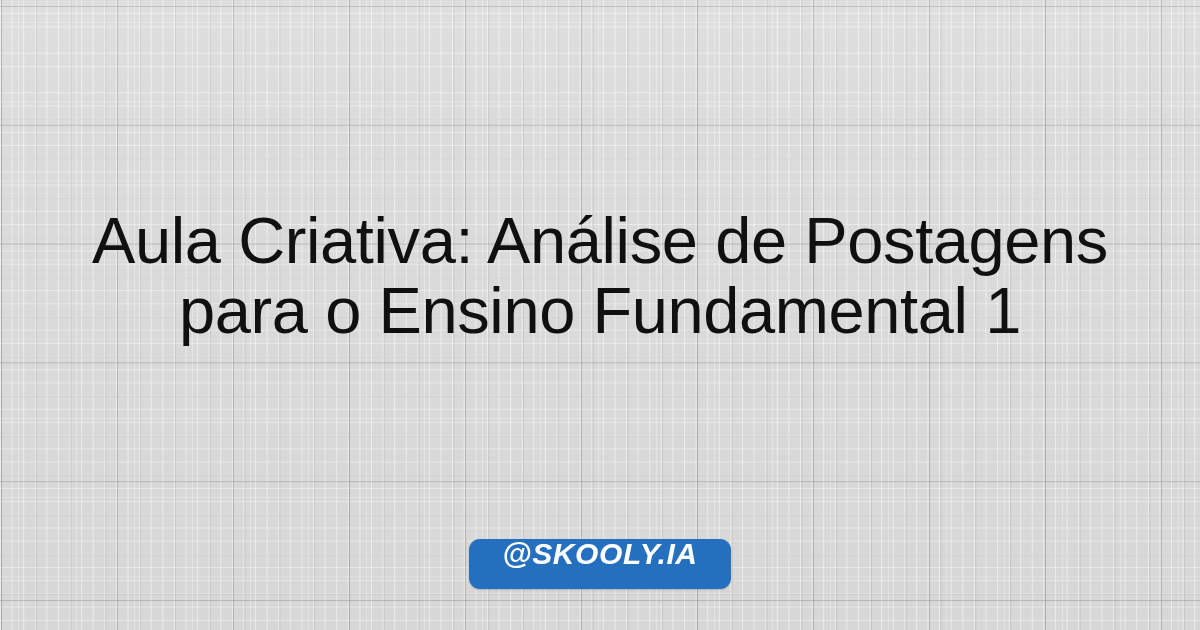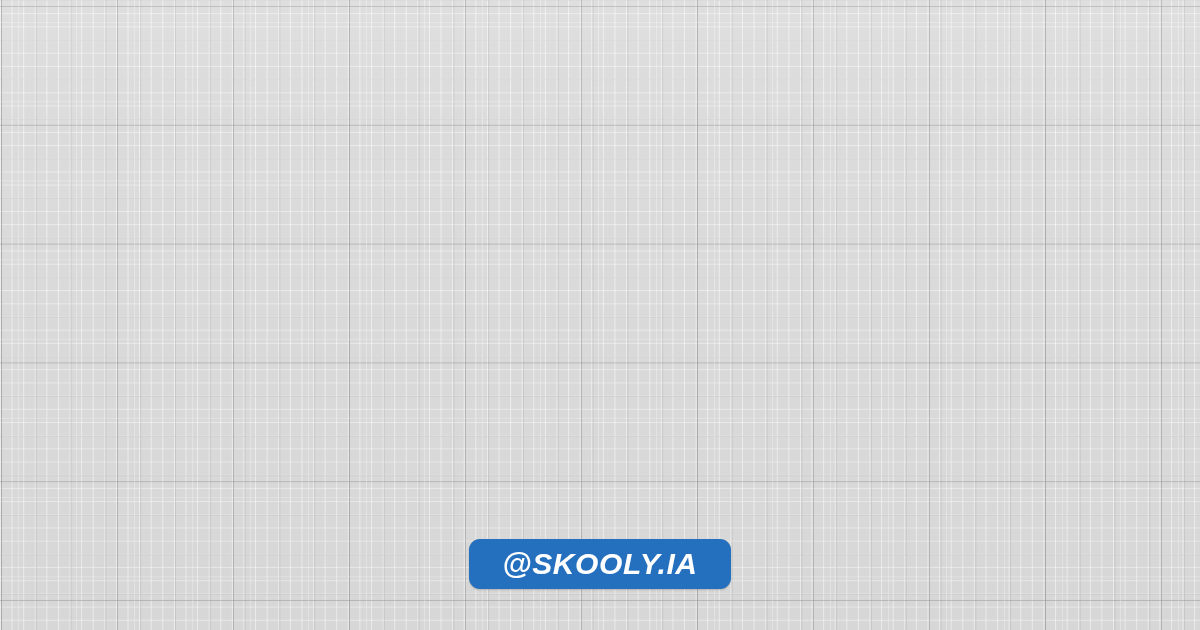--- a/index.html
+++ b/index.html
@@ -98,21 +98,20 @@
     left: 0;
     right: 0;
     bottom: 41px;
     z-index: 3;
     display: flex;
     justify-content: center;
   }
 
   .badge {
     display: inline-flex;
-    align-items: center;
     justify-content: center;
     height: 50px;
     padding: 0 33px;
     border-radius: 11px;
     background-color: #2470be;
     box-shadow: 0 1px 2px rgba(0,0,0,0.18);
   }
 
   .badge-text {
     font-family: "Liberation Sans", sans-serif;
@@ -129,20 +128,23 @@
 <body>
 
 <div class="card">
 
   <div class="grid-layer grid-fine"></div>
   <div class="grid-layer grid-mid"></div>
   <div class="grid-layer grid-major"></div>
   <div class="grid-layer grid-streaks"></div>
   <div class="grid-layer grid-vignette"></div>
 
+  <div class="title-wrap">
+    <h1 class="title">Aula Criativa: Análise de Postagens para o Ensino Fundamental 1</h1>
+  </div>
 
   <div class="badge-wrap">
     <div class="badge">
       <span class="badge-text">@SKOOLY.IA</span>
     </div>
   </div>
 
 </div>
 
 </body></html>

